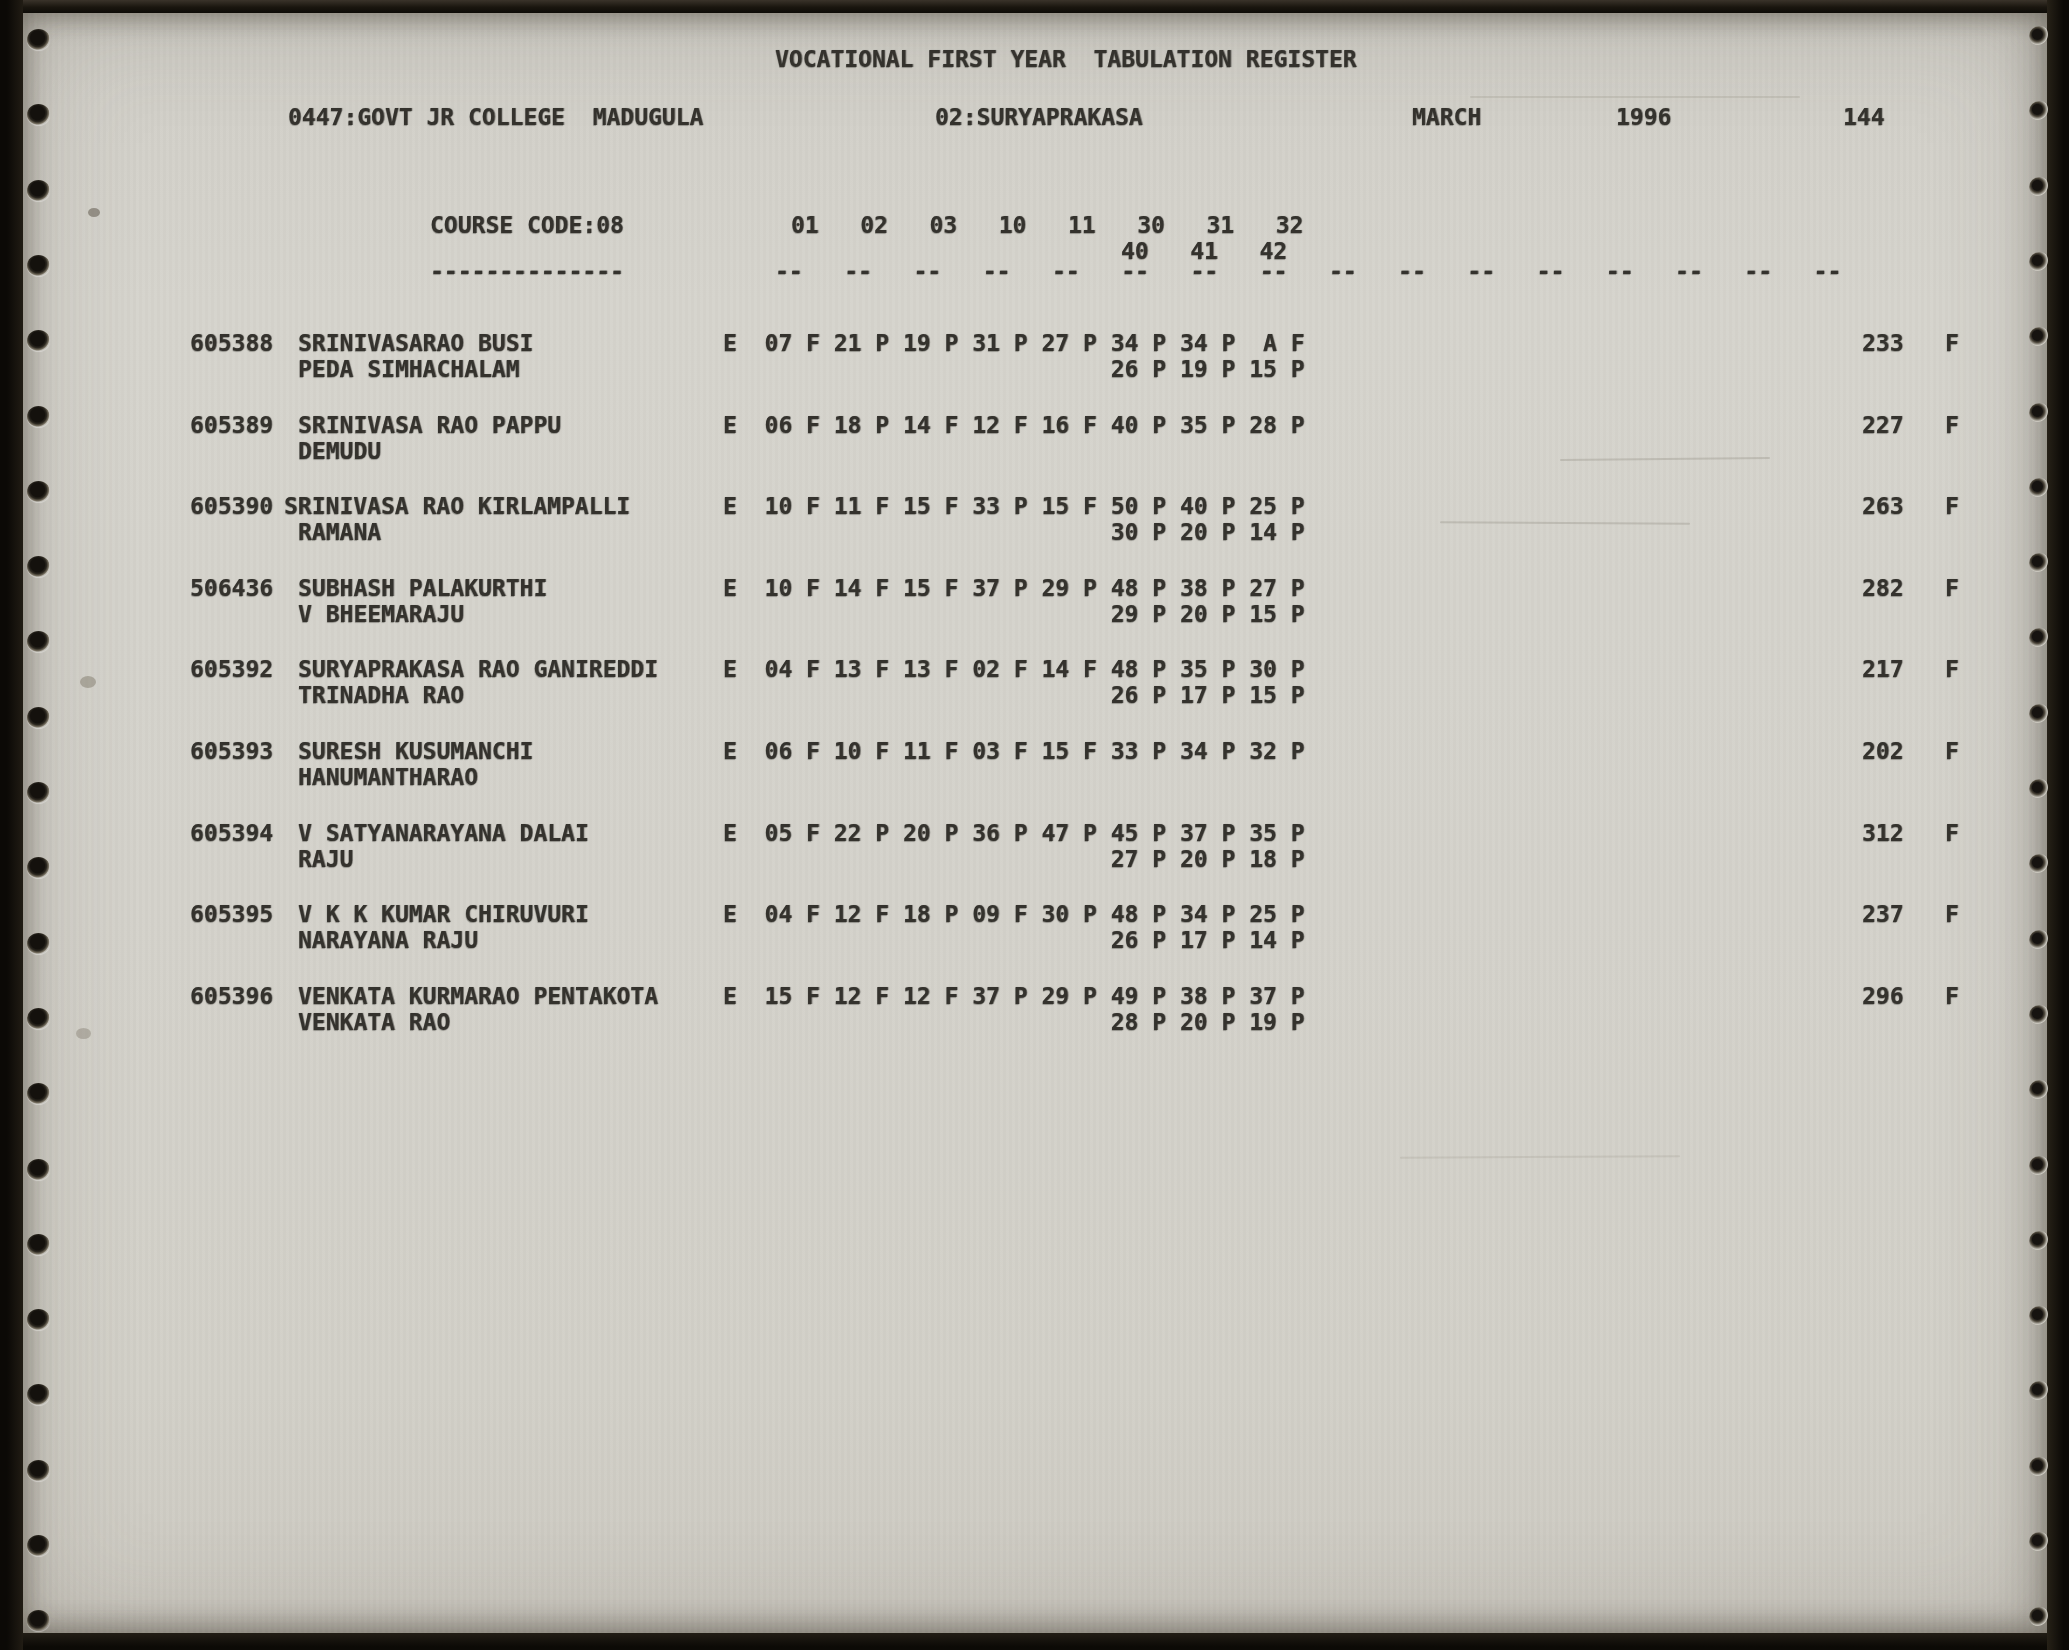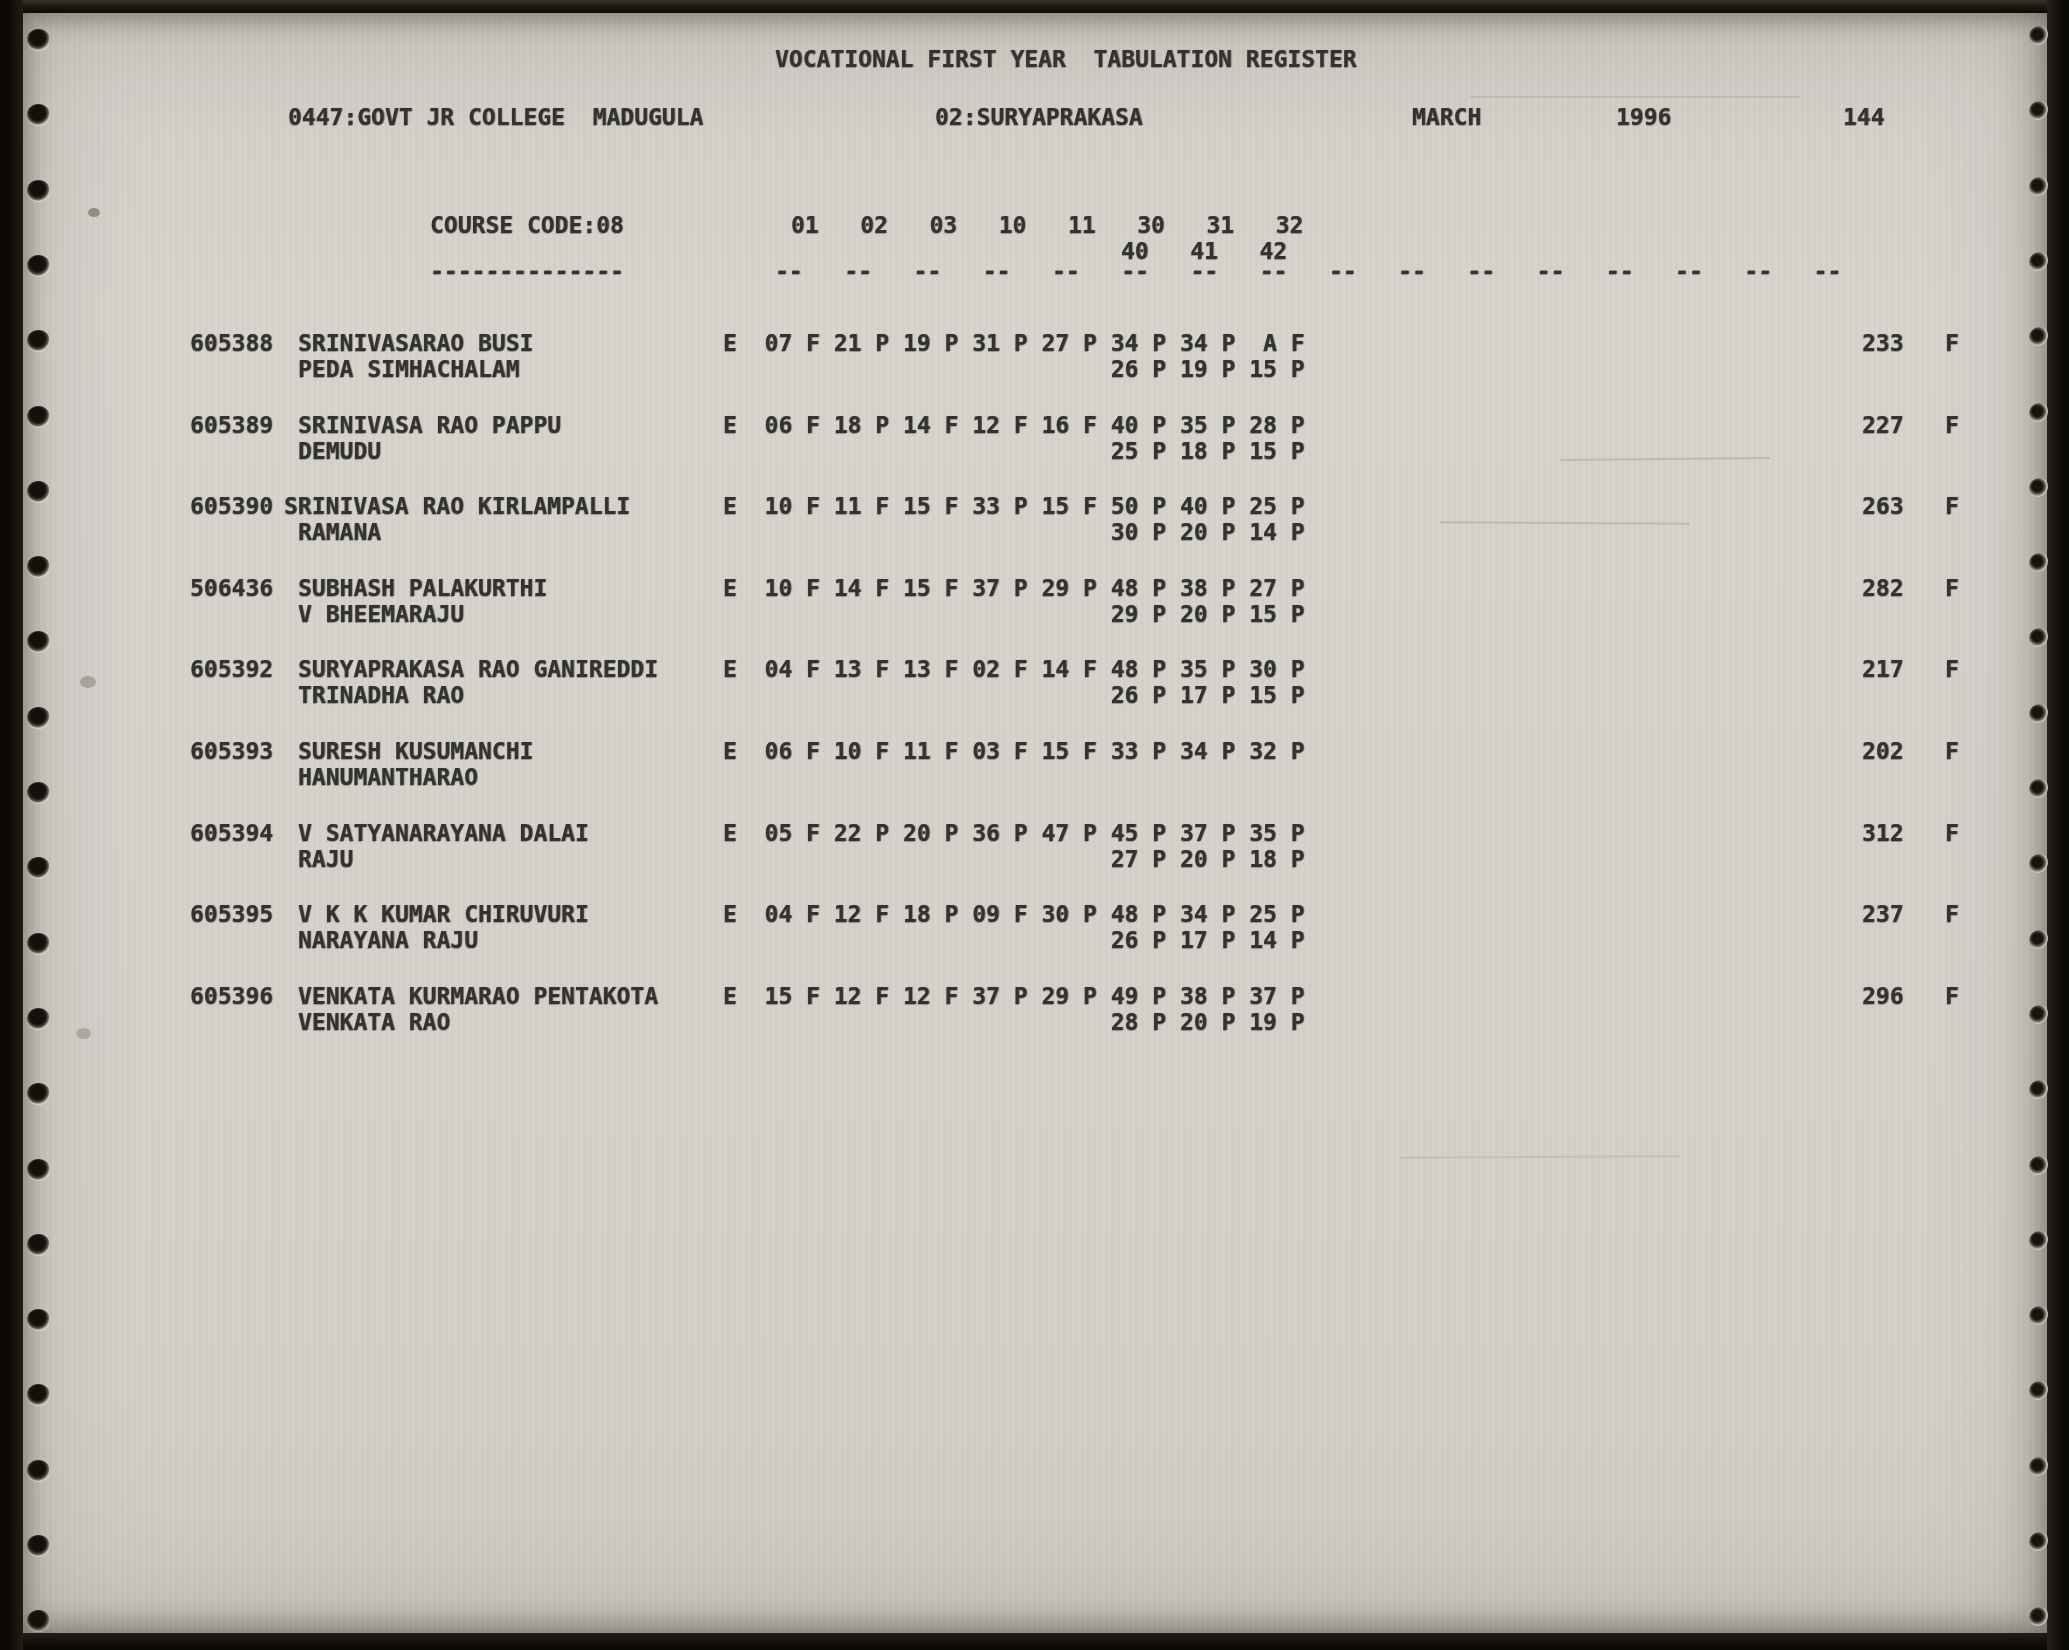--- a/index.html
+++ b/index.html
@@ -82,21 +82,20 @@
     <div class="dm" style="left:723px;top:26px;">                            26 P 19 P 15 P</div>
     <div class="dm" style="left:1862px;top:0;">233</div>
     <div class="dm" style="left:1945px;top:0;">F</div>
   </div>
 
   <div class="student-row" style="top: 412px;">
     <div class="dm" style="left:190px;top:0;">605389</div>
     <div class="dm" style="left:298px;top:0;">SRINIVASA RAO PAPPU</div>
     <div class="dm" style="left:298px;top:26px;">DEMUDU</div>
     <div class="dm" style="left:723px;top:0;">E  06 F 18 P 14 F 12 F 16 F 40 P 35 P 28 P</div>
-    <div class="dm" style="left:723px;top:26px;">                            25 P 18 P 15 P</div>
     <div class="dm" style="left:1862px;top:0;">227</div>
     <div class="dm" style="left:1945px;top:0;">F</div>
   </div>
 
   <div class="student-row" style="top: 493px;">
     <div class="dm" style="left:190px;top:0;">605390</div>
     <div class="dm" style="left:284px;top:0;">SRINIVASA RAO KIRLAMPALLI</div>
     <div class="dm" style="left:298px;top:26px;">RAMANA</div>
     <div class="dm" style="left:723px;top:0;">E  10 F 11 F 15 F 33 P 15 F 50 P 40 P 25 P</div>
     <div class="dm" style="left:723px;top:26px;">                            30 P 20 P 14 P</div>

